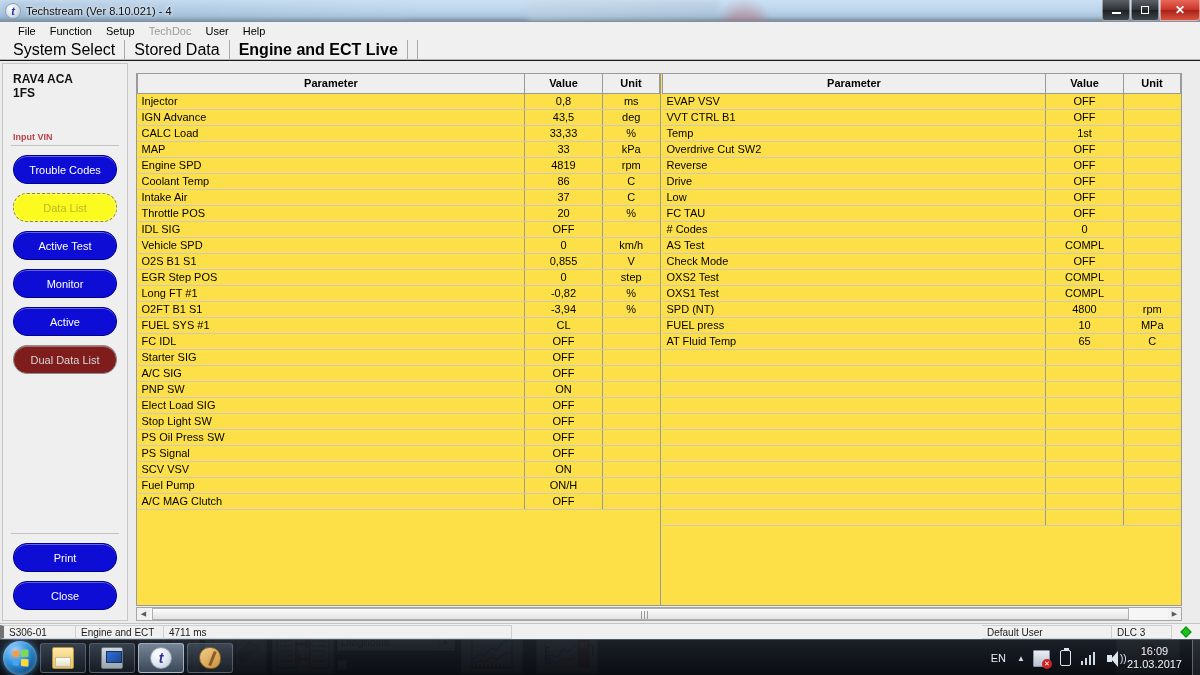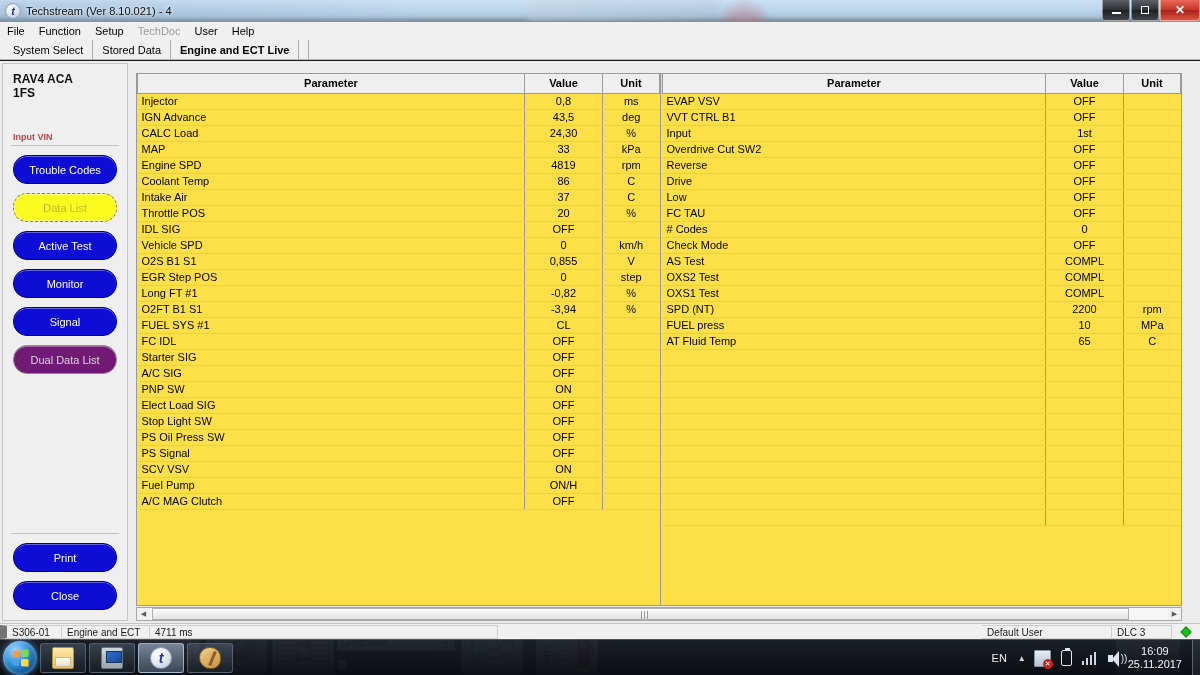--- a/index.html
+++ b/index.html
@@ -70,34 +70,34 @@
     border-radius:0 0 4px 0;
   }
   .glyph-min{ width:9px; height:2px; background:#fff; margin-top:6px; }
   .glyph-max{ width:8px; height:8px; border:1.5px solid #fff; }
   .glyph-close{ font-weight:bold; font-size:12px; line-height:1; }
 
   
   #menubar{
     position:absolute; left:0; top:22px; width:1200px; height:18px;
     background:#f0f0f0;
-    display:flex; align-items:center; padding-left:0;
+    display:flex; align-items:center; padding-left:11px;
   }
   #menubar .mi{ padding:1px 7px; color:#000; font-size:11px; }
   #menubar .mi.disabled{ color:#9a9a9a; }
 
   
   #tabstrip{
     position:absolute; left:0; top:40px; width:1200px; height:20px;
     background:#f0f0f0; border-bottom:1px solid #b6b6b6;
     display:flex; align-items:flex-end; padding-left:4px;
   }
   .tab{
     height:19px; padding:0 9px; display:flex; align-items:center;
-    font-size:11px; color:#000; border-right:1px solid #a9a9a9;
+    font-size:16px; color:#000; border-right:1px solid #a9a9a9;
   }
   .tab.active{ font-weight:bold; border-right:1px solid #a9a9a9; }
   .tab-spacer{ width:10px; height:19px; border-right:1px solid #a9a9a9; }
 
   
   #client{
     position:absolute; left:0; top:61px; width:1200px; height:562px;
     background:#ececec;
   }
 
@@ -121,21 +121,21 @@
     font-size:11px; color:#fff;
     background:#0d0dd6;
     border:1px solid #00008a;
     box-shadow:inset 0 1px 0 rgba(255,255,255,.35);
   }
   .navbtn.active{
     background:#fbfb20; color:#b9b927; border:1px dashed #8a8a30;
     box-shadow:inset 0 0 0 1px #fdfd7a;
   }
   .navbtn.disabled{
-    background:#701a75; color:#d7d7d7; border:1px solid #8c8c8c;
+    background:#7f1d1d; color:#d7d7d7; border:1px solid #8c8c8c;
   }
   #side-rule{ margin:22px 8px 0 8px; height:1px; background:#c2c2c2; }
   #side-bottom{ position:absolute; left:0; bottom:10px; width:100%; }
 
   
   #tables{
     position:absolute; left:136px; top:12px; width:1046px; height:533px;
     background:#fde047; border:1px solid #9a9a9a;
   }
   .grid{ position:absolute; top:0; height:100%; }
@@ -340,21 +340,21 @@
         <div>RAV4 ACA</div>
         <div>1FS</div>
       </div>
       <div id="vin-label">Input VIN</div>
       <div id="vin-rule"></div>
 
       <div class="navbtn">Trouble Codes</div>
       <div class="navbtn active">Data List</div>
       <div class="navbtn">Active Test</div>
       <div class="navbtn">Monitor</div>
-      <div class="navbtn">Signal</div>
+      <div class="navbtn">Active</div>
       <div class="navbtn disabled">Dual Data List</div>
 
       <div id="side-bottom">
         <div id="side-rule"></div>
         <div class="navbtn">Print</div>
         <div class="navbtn">Close</div>
       </div>
     </div>
 
     <div id="tables">
@@ -378,21 +378,21 @@
                 <td class="v">0,8</td>
                 <td class="u">ms</td>
               </tr>
               <tr>
                 <td>IGN Advance</td>
                 <td class="v">43,5</td>
                 <td class="u">deg</td>
               </tr>
               <tr>
                 <td>CALC Load</td>
-                <td class="v">24,30</td>
+                <td class="v">33,33</td>
                 <td class="u">%</td>
               </tr>
               <tr>
                 <td>MAP</td>
                 <td class="v">33</td>
                 <td class="u">kPa</td>
               </tr>
               <tr>
                 <td>Engine SPD</td>
                 <td class="v">4819</td>
@@ -525,21 +525,21 @@
                 <td>EVAP VSV</td>
                 <td class="v">OFF</td>
                 <td class="u"></td>
               </tr>
               <tr>
                 <td>VVT CTRL B1</td>
                 <td class="v">OFF</td>
                 <td class="u"></td>
               </tr>
               <tr>
-                <td>Input</td>
+                <td>Temp</td>
                 <td class="v">1st</td>
                 <td class="u"></td>
               </tr>
               <tr>
                 <td>Overdrive Cut SW2</td>
                 <td class="v">OFF</td>
                 <td class="u"></td>
               </tr>
               <tr>
                 <td>Reverse</td>
@@ -560,42 +560,42 @@
                 <td>FC TAU</td>
                 <td class="v">OFF</td>
                 <td class="u"></td>
               </tr>
               <tr>
                 <td># Codes</td>
                 <td class="v">0</td>
                 <td class="u"></td>
               </tr>
               <tr>
-                <td>Check Mode</td>
-                <td class="v">OFF</td>
-                <td class="u"></td>
-              </tr>
-              <tr>
                 <td>AS Test</td>
                 <td class="v">COMPL</td>
                 <td class="u"></td>
               </tr>
               <tr>
+                <td>Check Mode</td>
+                <td class="v">OFF</td>
+                <td class="u"></td>
+              </tr>
+              <tr>
                 <td>OXS2 Test</td>
                 <td class="v">COMPL</td>
                 <td class="u"></td>
               </tr>
               <tr>
                 <td>OXS1 Test</td>
                 <td class="v">COMPL</td>
                 <td class="u"></td>
               </tr>
               <tr>
                 <td>SPD (NT)</td>
-                <td class="v">2200</td>
+                <td class="v">4800</td>
                 <td class="u">rpm</td>
               </tr>
               <tr>
                 <td>FUEL press</td>
                 <td class="v">10</td>
                 <td class="u">MPa</td>
               </tr>
               <tr>
                 <td>AT Fluid Temp</td>
                 <td class="v">65</td>
@@ -790,21 +790,21 @@
         </svg>
       </div>
 
       <div class="rec-btn">
         <div class="rec-dot"></div>
       </div>
     </div>
   </div>
 
   <div id="statusbar">
-    <div class="sbcell" style="width:62px; border-left:7px solid #737373;">S306-01</div>
+    <div class="sbcell" style="width:76px; border-left:4px solid #737373;">S306-01</div>
     <div class="sbcell" style="width:88px">Engine and ECT</div>
     <div class="sbcell" style="width:348px">4711 ms</div>
     <div style="flex:1"></div>
     <div class="sbcell" style="width:130px">Default User</div>
     <div class="sbcell" style="width:60px">DLC 3</div>
     <div class="sb-diamond"></div>
   </div>
 </div>
 
 <div id="taskbar">
@@ -838,17 +838,17 @@
       <i style="height:4px"></i>
         <i style="height:7px"></i>
         <i style="height:10px"></i>
         <i style="height:13px"></i>
     </span>
     <span class="tray-ic ic-spk">
         <span class="spkw">))</span>
       </span>
     <div id="clock">
       <div>16:09</div>
-      <div>25.11.2017</div>
+      <div>21.03.2017</div>
     </div>
     <div id="showdesk"></div>
   </div>
 </div>
 
 </body></html>

